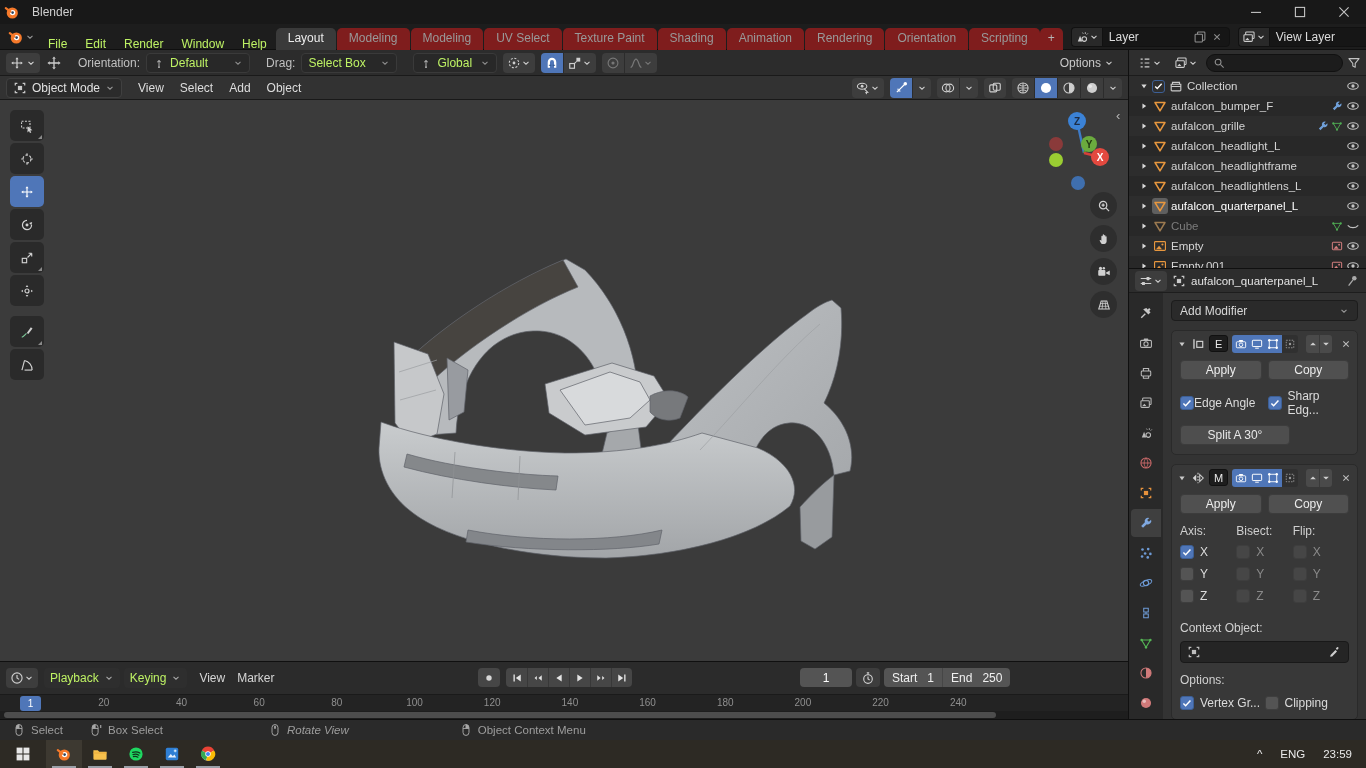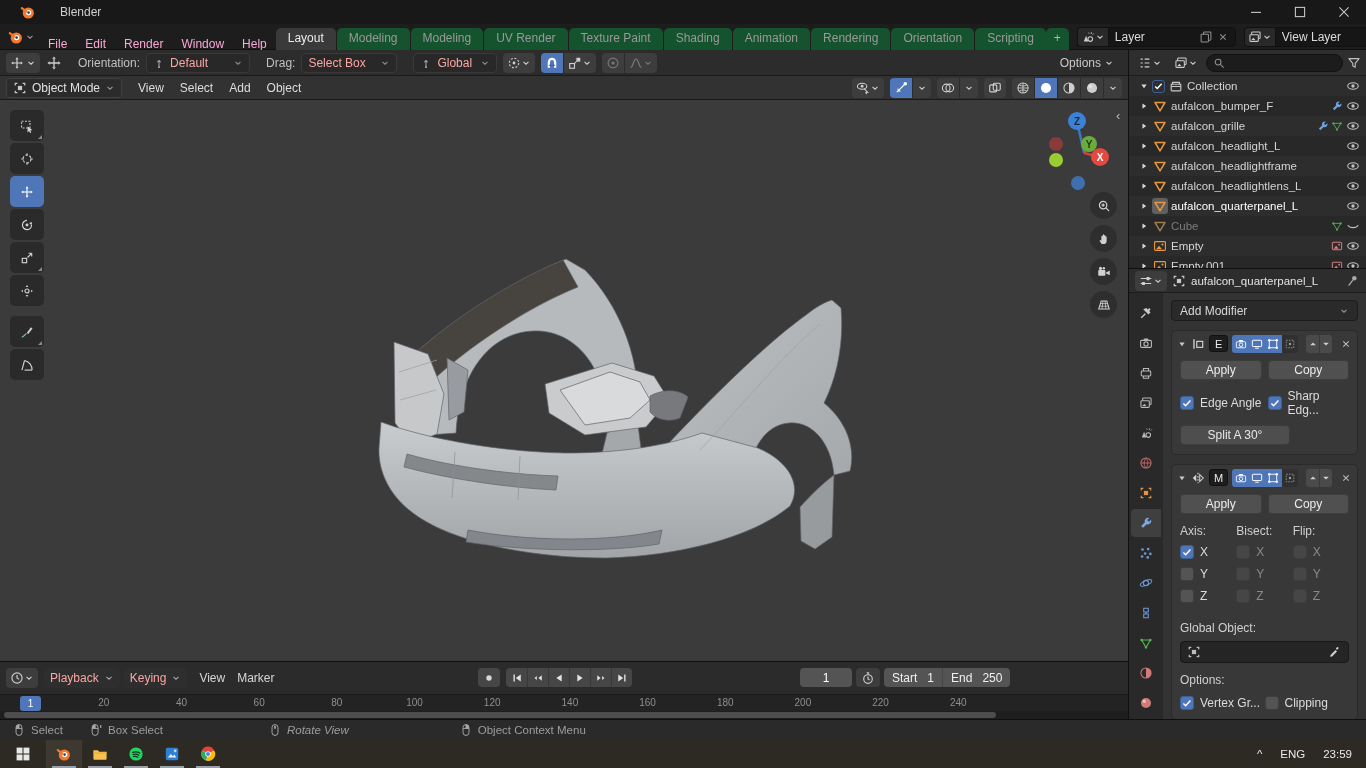--- a/index.html
+++ b/index.html
@@ -5,44 +5,44 @@
   * { margin:0; padding:0; box-sizing:border-box; }
   html,body { width:1366px; height:768px; background:#000; overflow:hidden; }
   body { font-family:"Liberation Sans","DejaVu Sans",sans-serif; font-size:12px; color:#d8d8d8; -webkit-font-smoothing:antialiased; }
   #app { position:relative; width:1366px; height:768px; background:#1d1d1d; }
 
   .ic { display:inline-flex; width:16px; height:16px; flex:none; align-items:center; justify-content:center; }
   .ic svg { width:100%; height:100%; display:block; }
   .ic12 { width:12px; height:12px; } .ic14 { width:14px; height:14px; } .ic10 { width:10px; height:10px; }
 
   
-  .titlebar { position:absolute; left:0; top:0; width:1366px; height:24px; background:#181818; display:flex; align-items:center; padding-left:20px; gap:24px; }
+  .titlebar { position:absolute; left:0; top:0; width:1366px; height:24px; background:#181818; display:flex; align-items:center; padding-left:4px; gap:12px; }
   .titlebar .wtitle { color:#cfcfcf; font-size:12px; }
   .wincontrols { position:absolute; right:0; top:0; height:24px; display:flex; }
   .winbtn { width:44px; height:24px; display:flex; align-items:center; justify-content:center; color:#c4c4c4; }
 
   
   .topbar { position:absolute; left:0; top:24px; width:1366px; height:26px; background:#1d1d1d; display:flex; align-items:center; border-bottom:1px solid #0f0f0f; }
   .applogo-btn { display:flex; align-items:center; padding:0 4px 0 8px; gap:1px; color:#9a9a9a; }
-  .menu-item { padding:0 9px; height:20px; line-height:20px; color:#f9a8d4; border-radius:3px;margin-top:15px; }
+  .menu-item { padding:0 9px; height:20px; line-height:20px; color:#bef264; border-radius:3px;margin-top:15px; }
   .tabs { display:flex; align-items:flex-end; gap:1px; height:26px; }
-  .wtab { padding:3px 12px 4px; height:22px; margin-top:4px; border-radius:5px 5px 0 0; background:#14532d; color:#999; white-space:nowrap; }
+  .wtab { padding:3px 12px 4px; height:22px; margin-top:4px; border-radius:5px 5px 0 0; background:#7f1d1d; color:#999; white-space:nowrap; }
   .wtab.active { background:#3a3a3a; color:#ececec; }
   .wtab-add { padding:3px 8px 4px; color:#b5b5b5; }
   .idblock { display:flex; align-items:center; height:20px; margin-left:8px; }
   .idbtn { display:flex; align-items:center; background:#292929; border:1px solid #111; border-right:none; border-radius:4px 0 0 4px; height:20px; padding:0 3px; color:#cdcdcd; }
   .idfield { display:flex; align-items:center; background:#161616; border:1px solid #111; height:20px; padding:0 6px; color:#dcdcdc; gap:4px; border-radius:0 4px 4px 0; }
   .idfield .flabel { flex:1; white-space:nowrap; }
   .idfield .ic { color:#8f8f8f; }
 
   
   .toolrow { position:absolute; left:0; top:50px; width:1128px; height:26px; background:#2c2c2c; display:flex; align-items:center; padding:0 6px; gap:6px; border-bottom:1px solid #1a1a1a; }
   .trbtn { display:flex; align-items:center; background:#3d3d3d; border-radius:4px; height:20px; padding:0 4px; gap:2px; color:#d6d6d6; }
   .trlabel { color:#c0c0c0; margin-left:10px; }
-  .drop { display:flex; align-items:center; background:#282828; border:1px solid #3a3a3a; border-radius:4px; height:20px; padding:0 6px; gap:5px; color:#fca5a5; }
+  .drop { display:flex; align-items:center; background:#282828; border:1px solid #3a3a3a; border-radius:4px; height:20px; padding:0 6px; gap:5px; color:#bef264; }
   .drop .ic { color:#a8a8a8; }
   .drop .dchev { margin-left:auto; color:#8f8f8f; }
   .seg { display:flex; height:20px; border-radius:4px; overflow:hidden; }
   .segbtn { display:flex; align-items:center; justify-content:center; background:#3d3d3d; padding:0 4px; color:#cfcfcf; }
   .segbtn + .segbtn { border-left:1px solid #2c2c2c; }
   .segbtn.on { background:#4f76b8; color:#fff; }
   .segbtn.dim { color:#777; }
   .options-right { margin-left:auto; display:flex; align-items:center; gap:3px; color:#c9c9c9; padding-right:8px; }
 
   
@@ -215,21 +215,21 @@
         <span class="menu-item">File</span>
         <span class="menu-item">Edit</span>
         <span class="menu-item">Render</span>
         <span class="menu-item">Window</span>
         <span class="menu-item">Help</span>
       </div>
     <div class="tabs">
         <span class="wtab active">Layout</span>
         <span class="wtab">Modeling</span>
         <span class="wtab">Modeling</span>
-        <span class="wtab">UV Render</span>
+        <span class="wtab">UV Select</span>
         <span class="wtab">Texture Paint</span>
         <span class="wtab">Shading</span>
         <span class="wtab">Animation</span>
         <span class="wtab">Rendering</span>
         <span class="wtab">Orientation</span>
         <span class="wtab">Scripting</span>
       </div>
     <span class="wtab wtab-add">+</span>
     <div style="margin-left:auto;display:flex;align-items:center;padding-right:6px">
       <div class="idblock">
@@ -1260,21 +1260,21 @@
                   <path d="m4.4 4.4 7.2 7.2M11.6 4.4 4.4 11.6" stroke="currentColor" stroke-width="1.4"></path>
                 </svg>
               </span>
           </div>
           <div class="modcontent">
             <div class="btnrow">
               <span class="bbtn">Apply</span>
               <span class="bbtn">Copy</span>
             </div>
             <div class="cbrow">
-                <span style="flex: 1 1 0%; display: flex; align-items: center; gap: 6px;">
+                <span style="flex: 1 1 0%; display: flex; align-items: center; gap: 0;">
                   <span class="cb on">
                     <svg viewBox="0 0 16 16" style="width:12px;height:12px">
                       <path d="m3.2 8.6 3 3 6.4-6.8" fill="none" stroke="#fff" stroke-width="2"></path>
                     </svg>
                   </span>
                   <span class="cblabel">Edge Angle</span>
                 </span>
                 <span style="flex: 1 1 0%; display: flex; align-items: center; gap: 6px;">
                   <span class="cb on">
                     <svg viewBox="0 0 16 16" style="width:12px;height:12px">
@@ -1412,21 +1412,21 @@
                   <div class="axitem">
                     <span class="cb dim"></span>
                     <span class="cblabel dim">Y</span>
                   </div>
                   <div class="axitem">
                     <span class="cb dim"></span>
                     <span class="cblabel dim">Z</span>
                   </div>
                 </div>
               </div>
-            <div class="plabel">Global Object:</div>
+            <div class="plabel">Context Object:</div>
             <div class="objfield">
               <span class="ic ic14">
                   <svg viewBox="0 0 16 16">
                     <path d="M2.6 5V2.6H5M11 2.6h2.4V5M13.4 11v2.4H11M5 13.4H2.6V11" fill="none" stroke="currentColor" stroke-width="1.4"></path>
                     <rect x="5.6" y="5.6" width="4.8" height="4.8" fill="currentColor"></rect>
                   </svg>
                 </span>
               <span class="ic ic14 right">
                   <svg viewBox="0 0 16 16">
                     <path d="m2.5 13.5.4-2.2 5.6-5.6 1.8 1.8-5.6 5.6z" fill="currentColor"></path>

